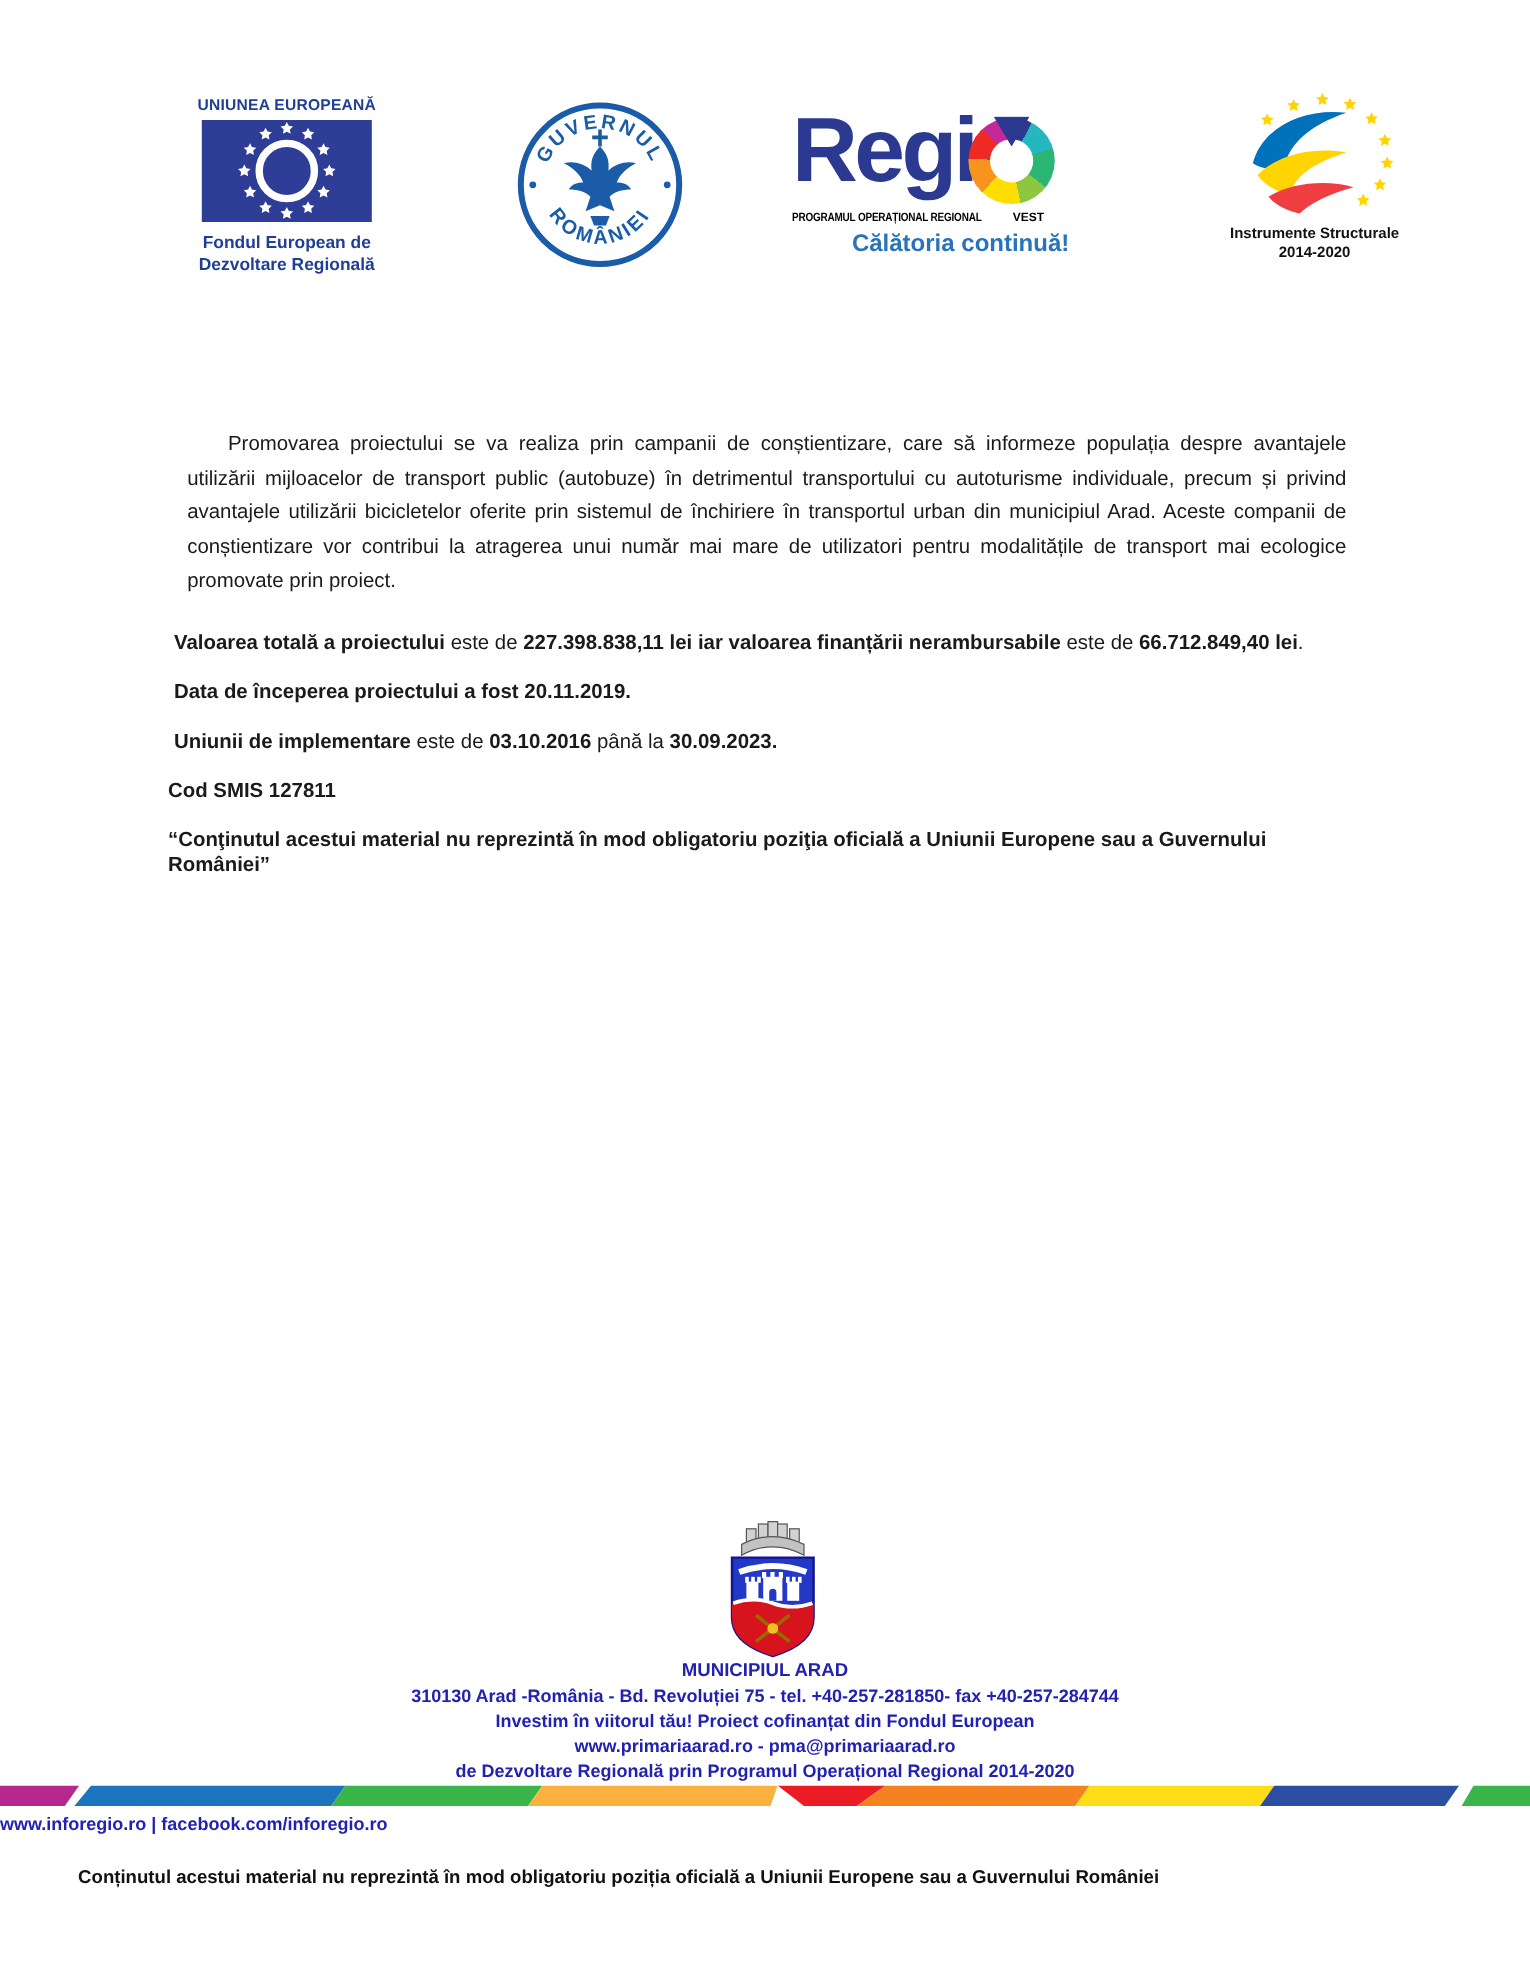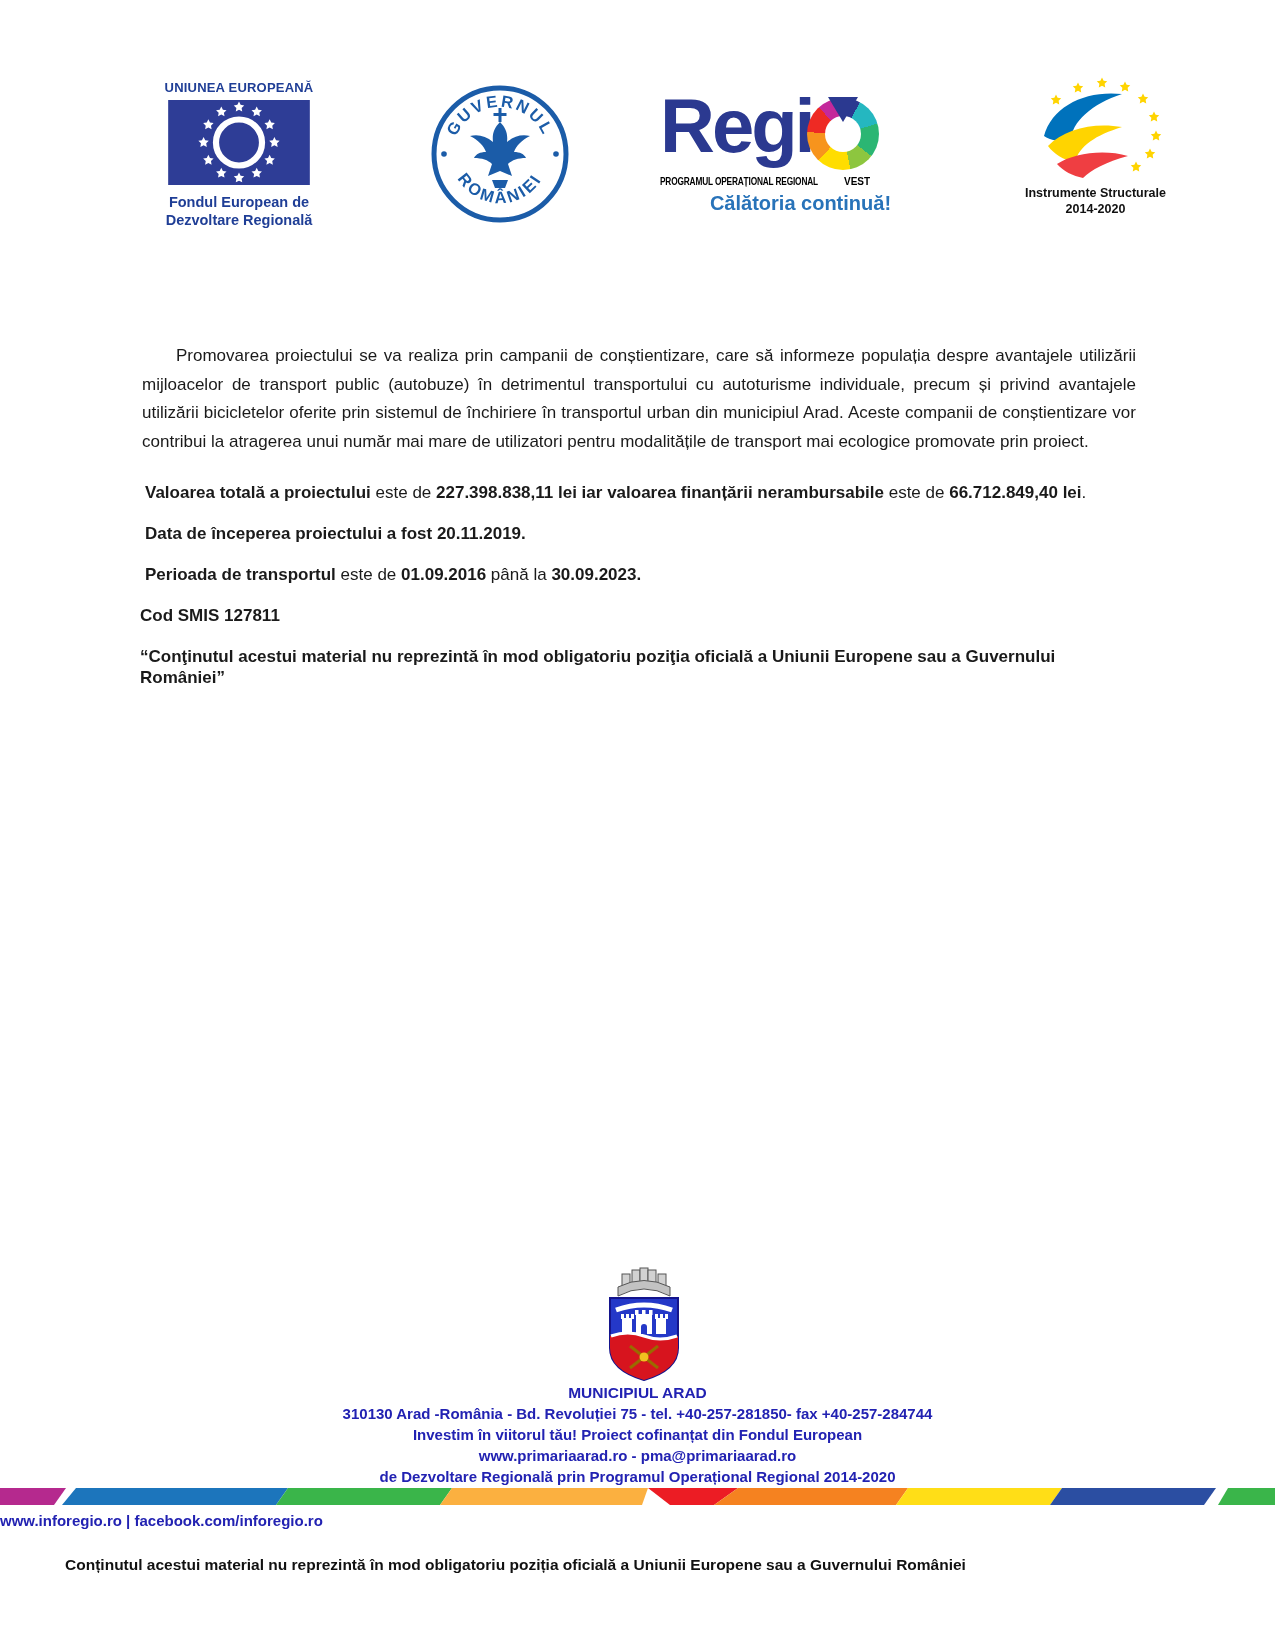--- a/index.html
+++ b/index.html
@@ -28,21 +28,21 @@
   .regio-vest{position:absolute;left:184px;top:80px;font-size:10px;font-weight:bold;color:#000;}
   .regio-tagline{position:absolute;left:38px;top:96px;width:205px;text-align:center;font-size:20px;
      font-weight:bold;color:#2873B9;}
 
   .is-logo{position:absolute;left:1008px;top:76px;width:175px;text-align:center;}
   .is-graphic{width:140px;height:104px;}
   .is-text{font-size:12.5px;line-height:15.5px;font-weight:bold;color:#111;margin-top:2px;}
 
   
   .content{position:absolute;left:140px;top:340px;width:998px;color:#1a1a1a;}
-  .para{margin:2px;font-size:17px;line-height:28.5px;text-align:justify;text-indent:34px;}
+  .para{margin:16px;font-size:17px;line-height:28.5px;text-align:justify;text-indent:34px;}
   .line{margin:20px 0 0 0;font-size:17px;line-height:21px;padding-left:5px;}
   .line.first{margin-top:26px;}
   .line.nopad{padding-left:0;}
   .line b{font-weight:bold;}
   .quote{font-weight:bold;}
 
   
   .coa{position:absolute;left:598px;top:1256px;width:92px;height:128px;}
   .footer-text{position:absolute;left:0;top:1382px;width:1275px;text-align:center;color:#2222B2;
       font-weight:bold;font-size:15px;line-height:21px;}
@@ -139,21 +139,21 @@
     </div>
   </div>
 
   <main class="content">
     <p class="para">Promovarea proiectului se va realiza prin campanii de conștientizare, care să informeze populația despre avantajele utilizării mijloacelor de transport public (autobuze) în detrimentul transportului cu autoturisme individuale, precum și privind avantajele utilizării bicicletelor oferite prin sistemul de închiriere în transportul urban din municipiul Arad. Aceste companii de conștientizare vor contribui la atragerea unui număr mai mare de utilizatori pentru modalitățile de transport mai ecologice promovate prin proiect.</p>
 
     <p class="line first"><b>Valoarea totală a proiectului</b><span> este de </span><b>227.398.838,11 lei iar valoarea finanțării nerambursabile</b><span> este de </span><b>66.712.849,40 lei</b><span>.</span></p>
 
     <p class="line"><b>Data de începerea proiectului a fost 20.11.2019.</b></p>
 
-    <p class="line"><b>Perioada de transportul</b><span> este de </span><b>01.09.2016</b><span> până la </span><b>30.09.2023.</b></p>
+    <p class="line"><b>Uniunii de implementare</b><span> este de </span><b>03.10.2016</b><span> până la </span><b>30.09.2023.</b></p>
 
     <p class="line nopad"><b>Cod SMIS 127811</b></p>
 
     <p class="line nopad quote">“Conţinutul acestui material nu reprezintă în mod obligatoriu poziţia oficială a Uniunii Europene sau a Guvernului României”</p>
   </main>
 
   <svg class="coa" viewBox="0 0 92 128" xmlns="http://www.w3.org/2000/svg">
     <g>
       <rect x="24" y="18" width="8" height="14" fill="#d2d2d2" stroke="#555" stroke-width="1"></rect>
       <rect x="34" y="14" width="8" height="16" fill="#d2d2d2" stroke="#555" stroke-width="1"></rect>

